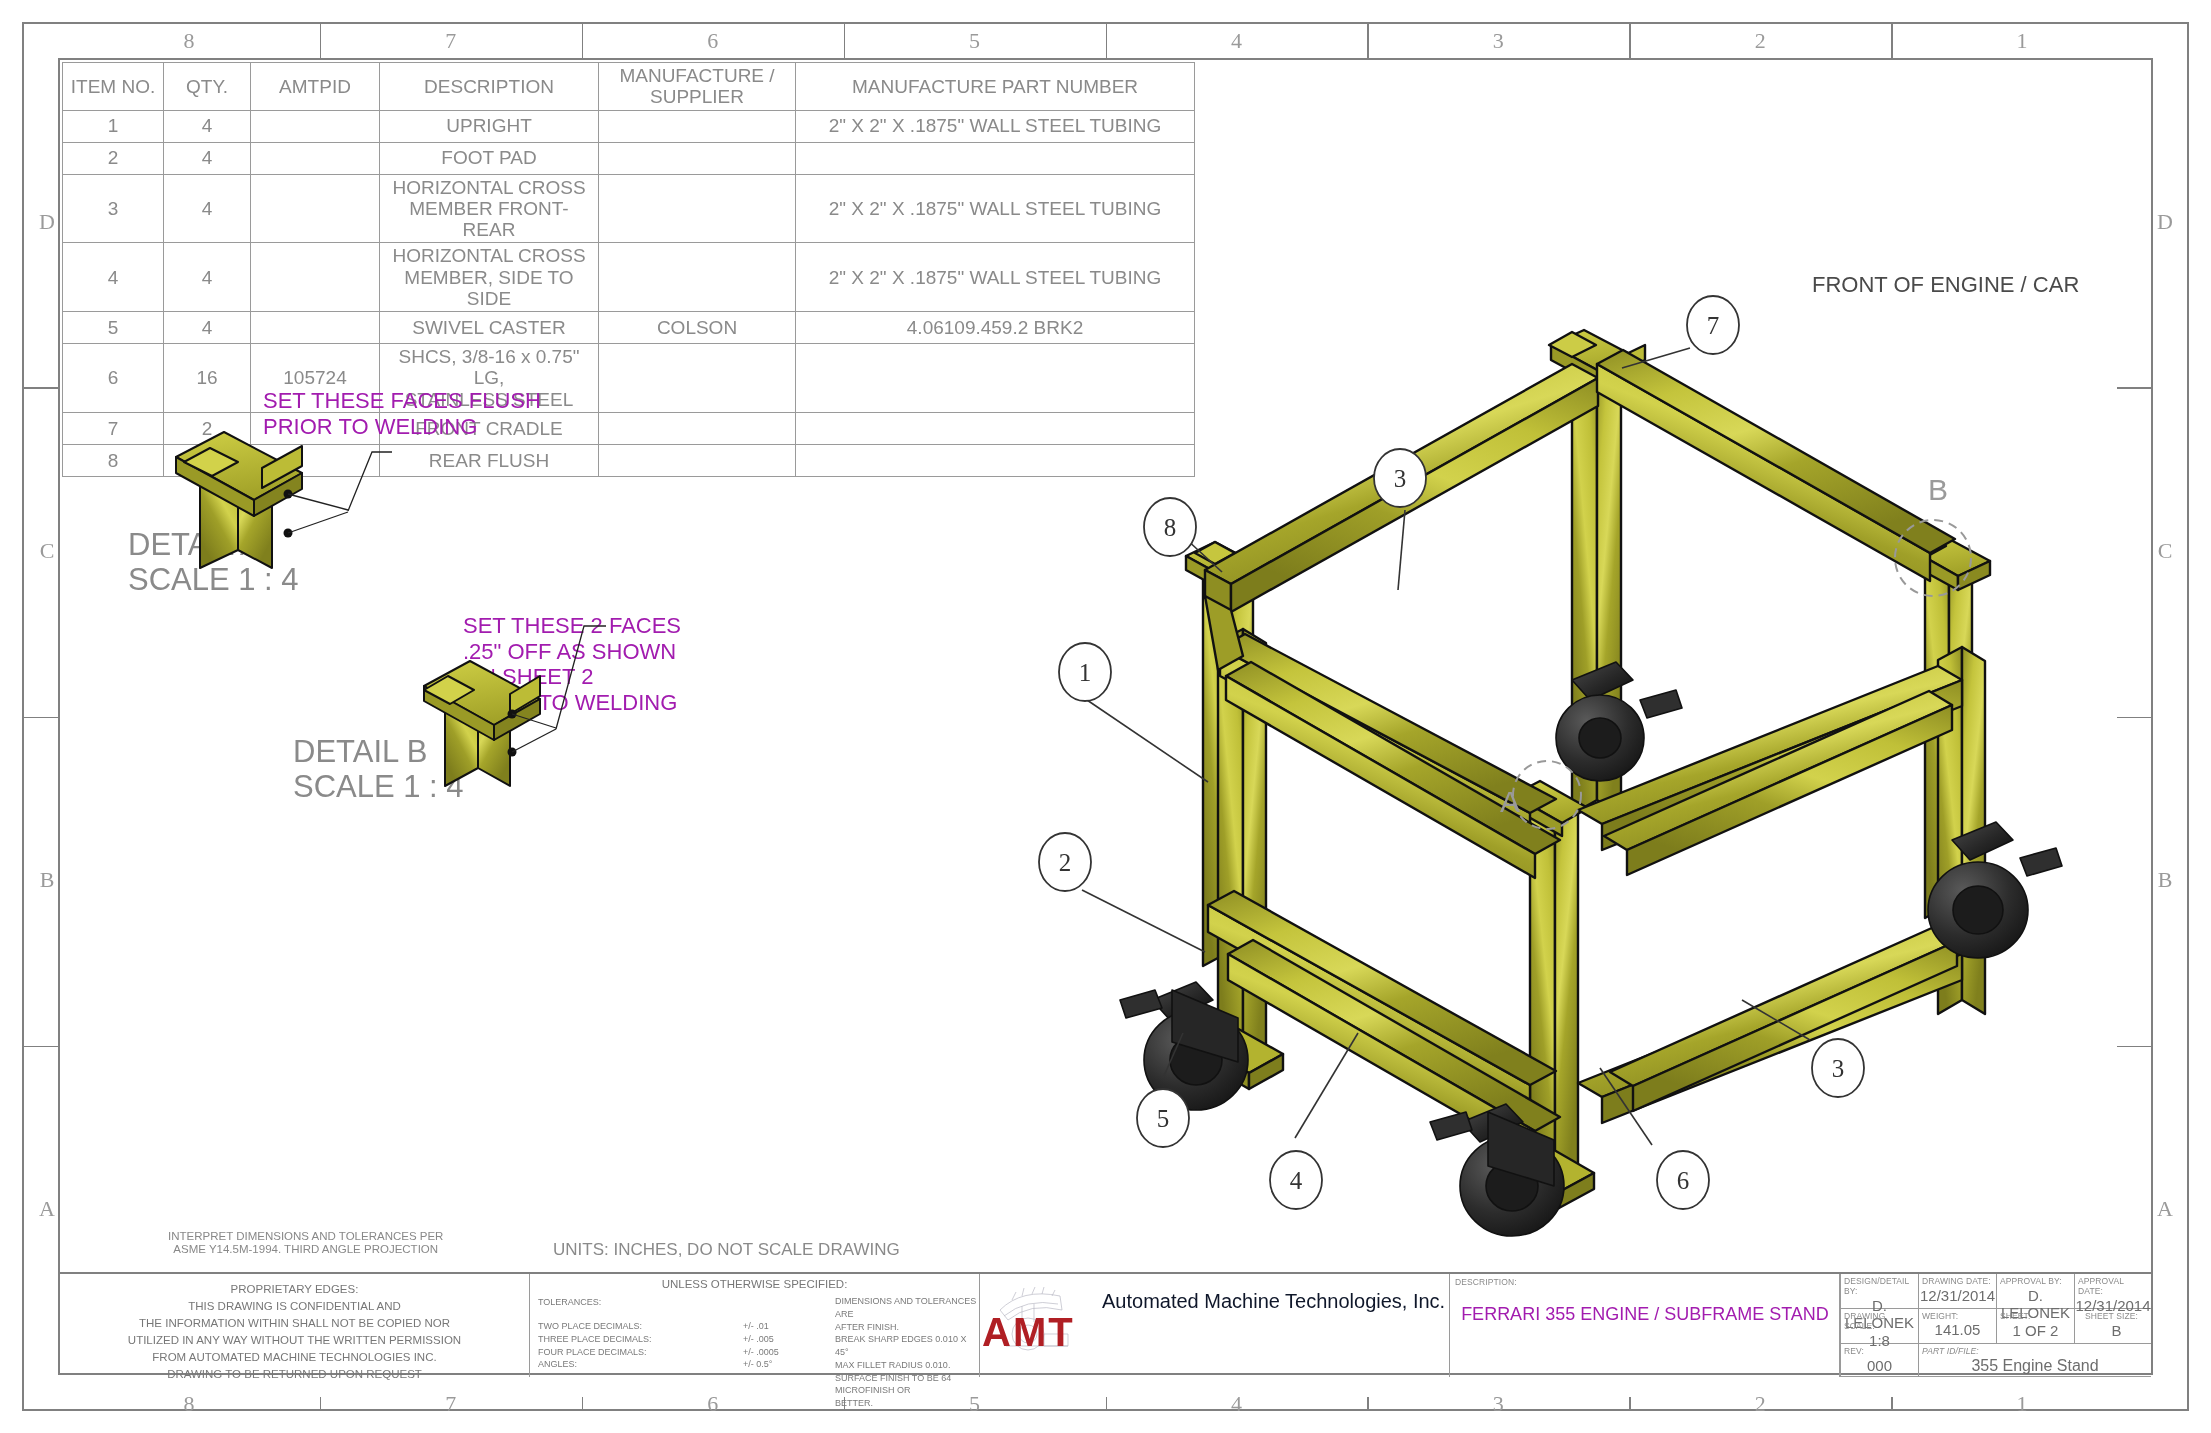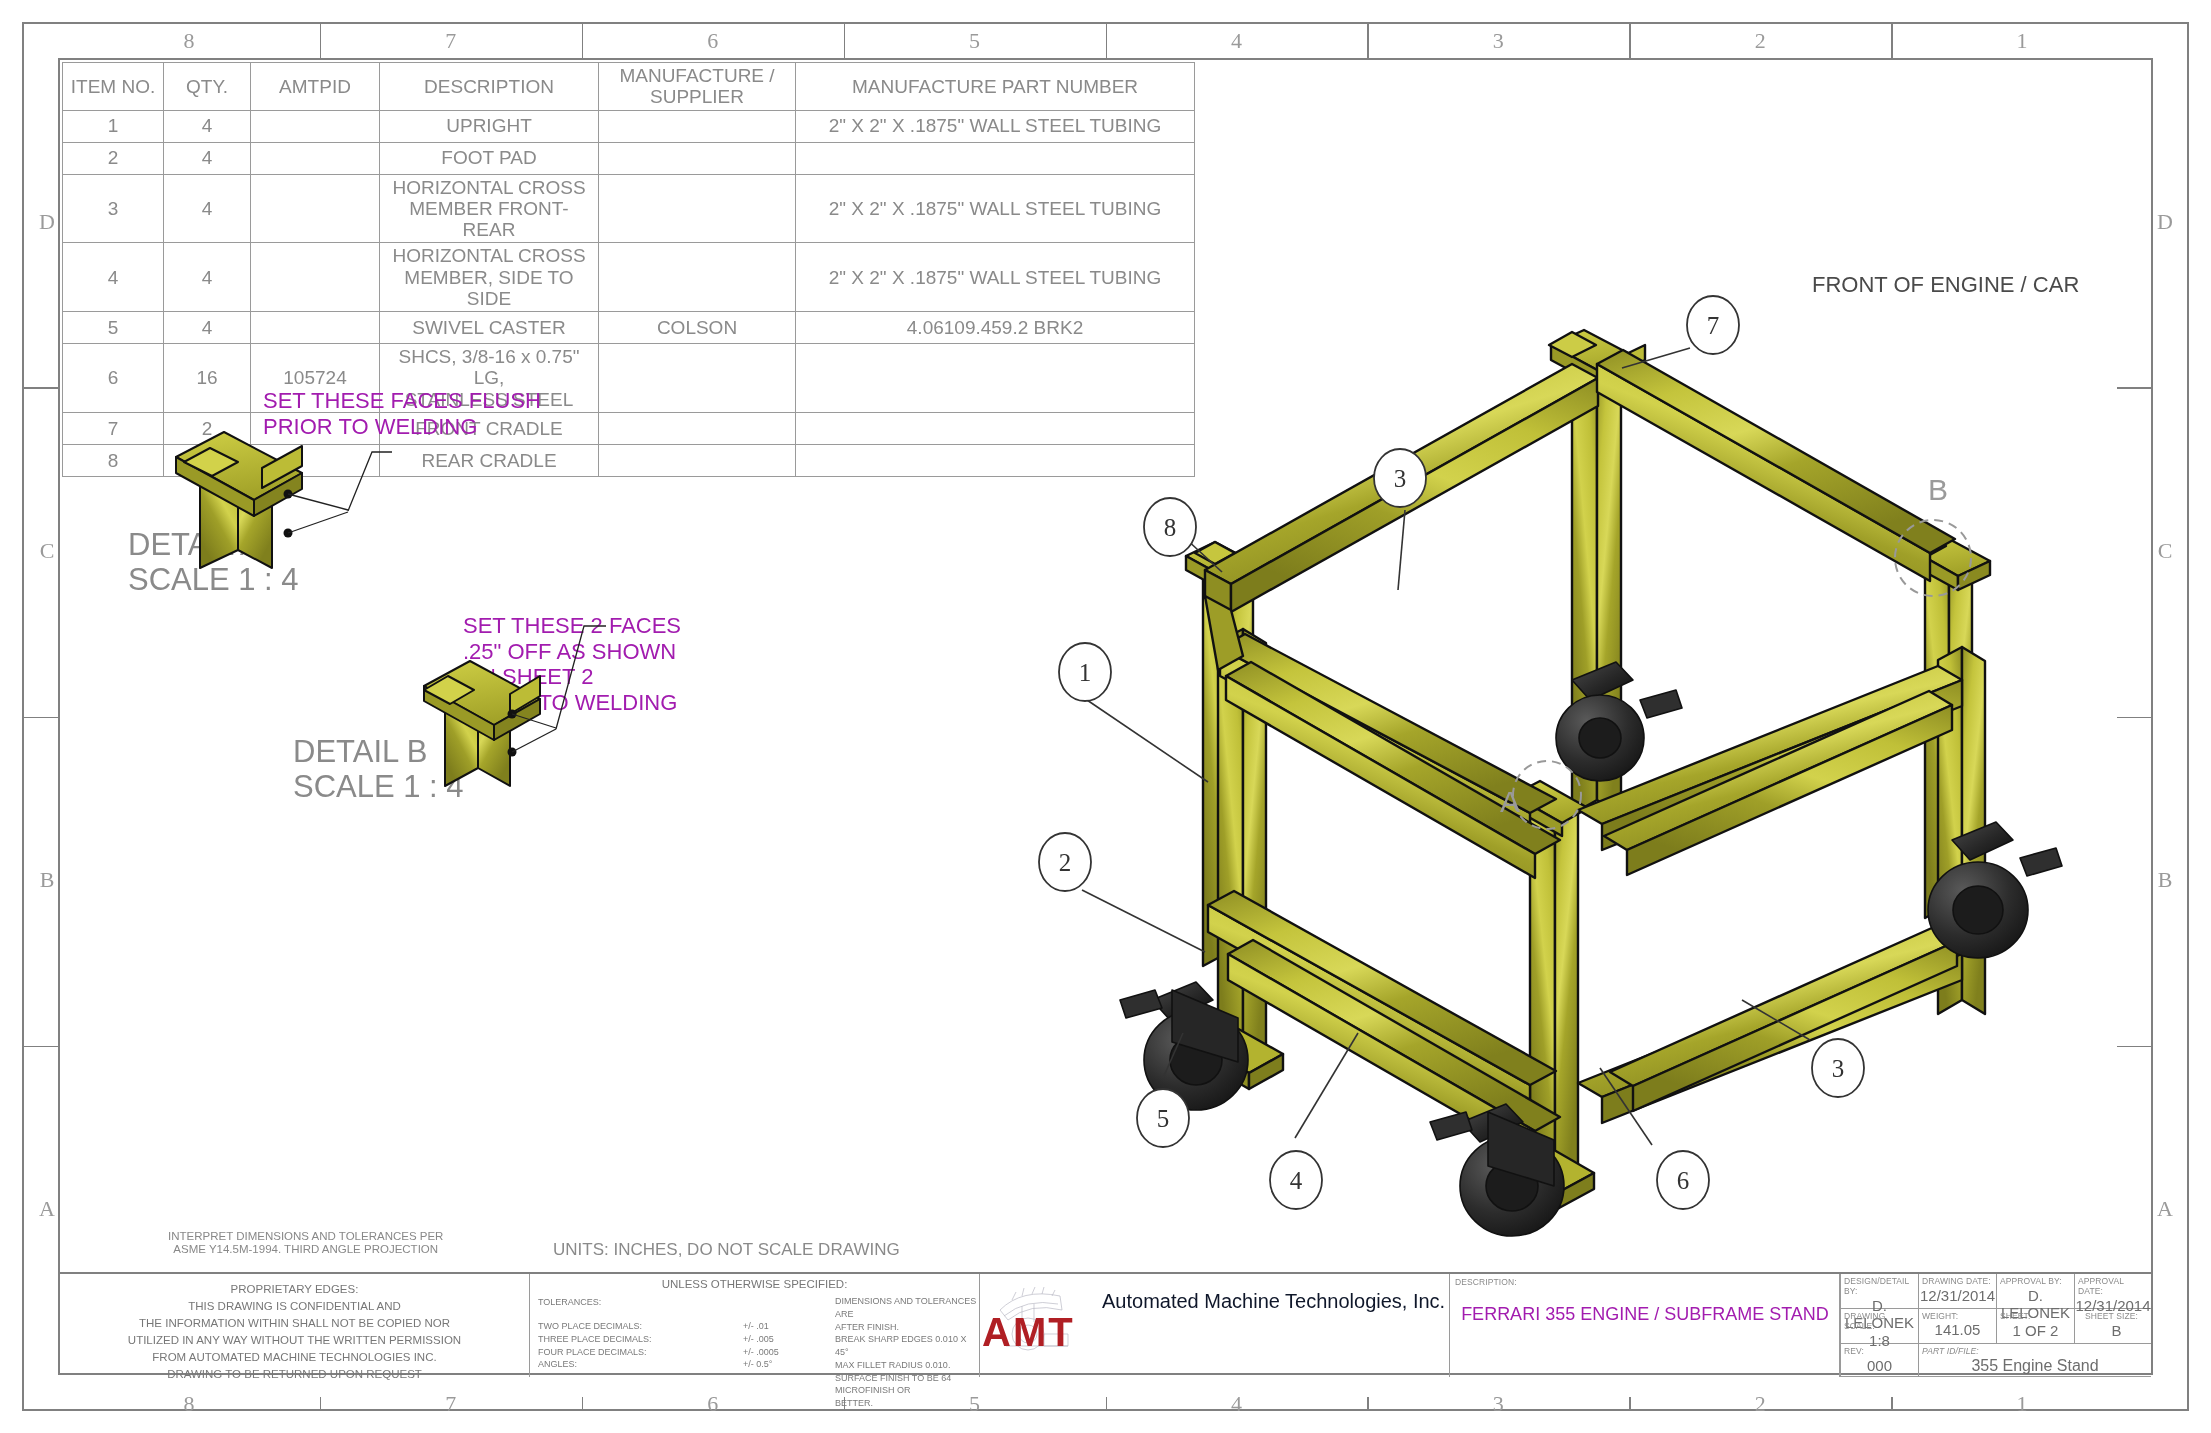--- a/index.html
+++ b/index.html
@@ -184,21 +184,21 @@
           <td style="white-space: pre-line;">2</td>
           <td style="white-space: pre-line;"></td>
           <td style="white-space: pre-line;">FRONT CRADLE</td>
           <td style="white-space: pre-line;"></td>
           <td style="white-space: pre-line;"></td>
         </tr>
         <tr style="height: 32px;">
           <td style="white-space: pre-line;">8</td>
           <td style="white-space: pre-line;">2</td>
           <td style="white-space: pre-line;"></td>
-          <td style="white-space: pre-line;">REAR CRADLE</td>
+          <td style="white-space: pre-line;">REAR FLUSH</td>
           <td style="white-space: pre-line;"></td>
           <td style="white-space: pre-line;"></td>
         </tr>
       </tbody>
   </table>
 
   <div class="note" style="left:263px;top:388px;font-size:22px;">SET THESE FACES FLUSH
 PRIOR TO WELDING</div>
   <div class="dlabel" style="left:128px;top:528px;">DETAIL A
 SCALE 1 : 4</div>

